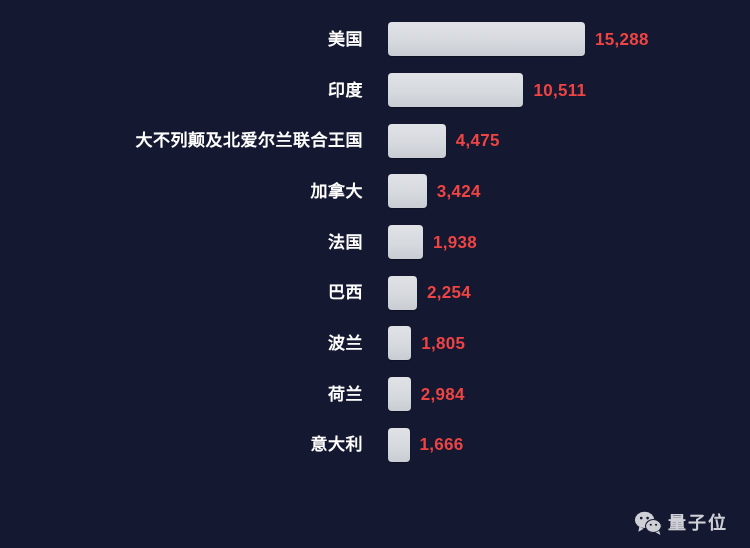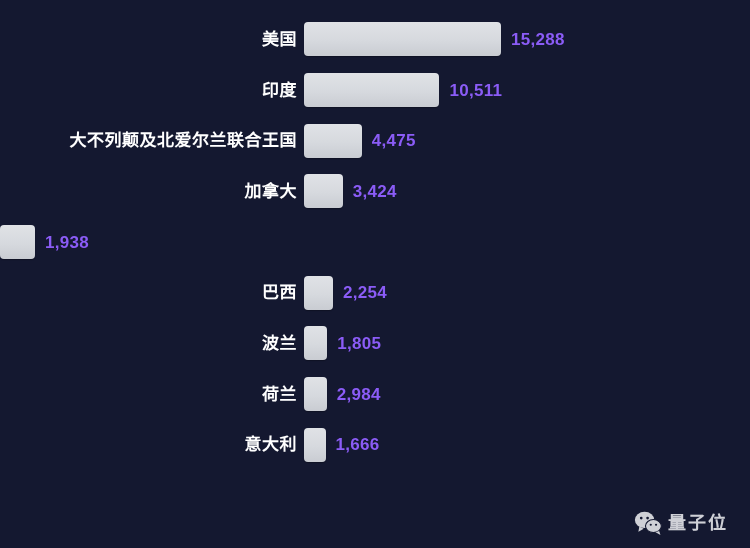--- a/index.html
+++ b/index.html
@@ -29,22 +29,22 @@
     width: 750px;
   }
   .bar-row {
     display: flex;
     align-items: center;
     height: 50.7px;
     width: 750px;
     box-sizing: border-box;
   }
   .row-label {
-    width: 304px;
-    padding-right: 7px;
+    width: 388px;
+    padding-right: 25px;
     box-sizing: border-box;
     text-align: right;
     color: #ffffff;
     font-size: 17px;
     font-weight: bold;
     letter-spacing: 0.5px;
     line-height: 1;
     white-space: nowrap;
   }
   .bar-wrap {
@@ -55,21 +55,21 @@
   }
   .bar {
     height: 34px;
     border-radius: 4px;
     background: linear-gradient(180deg, #e0e2e6 0%, #d6d9de 55%, #c9ccd2 100%);
     box-shadow: 0 1px 1px rgba(0,0,0,0.25);
     flex: 0 0 auto;
   }
   .bar-value {
     margin-left: 10px;
-    color: #8b5cf6;
+    color: #ef4444;
     font-size: 17px;
     font-weight: bold;
     letter-spacing: 0.3px;
     line-height: 1;
     white-space: nowrap;
   }
   .watermark {
     position: absolute;
     right: 22px;
     bottom: 12px;
@@ -119,20 +119,21 @@
         </div>
       </div>
       <div class="bar-row">
         <div class="row-label">加拿大</div>
         <div class="bar-wrap">
           <div class="bar" style="width: 38.8px;"></div>
           <div class="bar-value">3,424</div>
         </div>
       </div>
       <div class="bar-row">
+        <div class="row-label">法国</div>
         <div class="bar-wrap">
           <div class="bar" style="width: 34.9px;"></div>
           <div class="bar-value">1,938</div>
         </div>
       </div>
       <div class="bar-row">
         <div class="row-label">巴西</div>
         <div class="bar-wrap">
           <div class="bar" style="width: 29px;"></div>
           <div class="bar-value">2,254</div>

